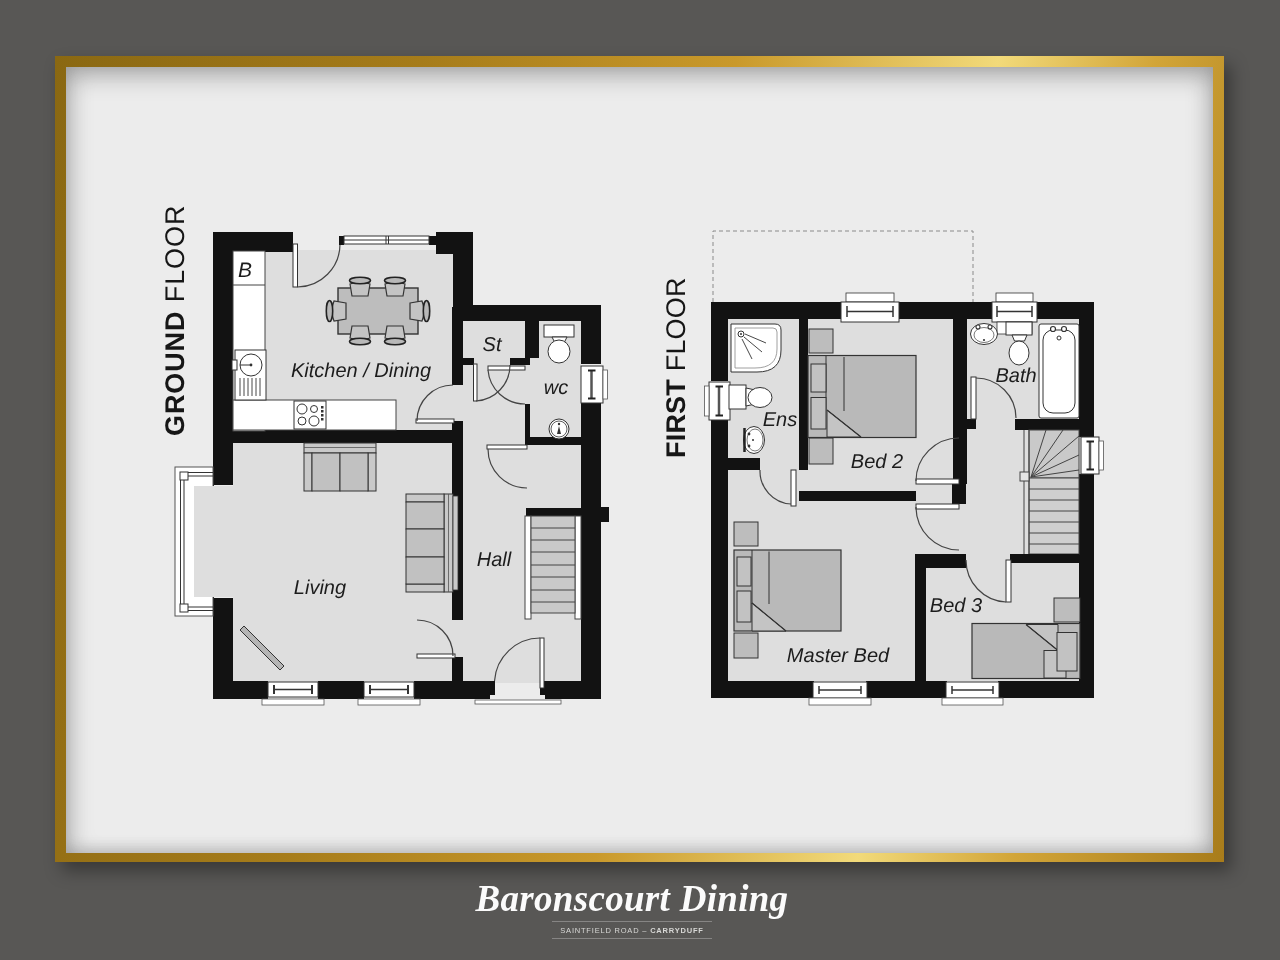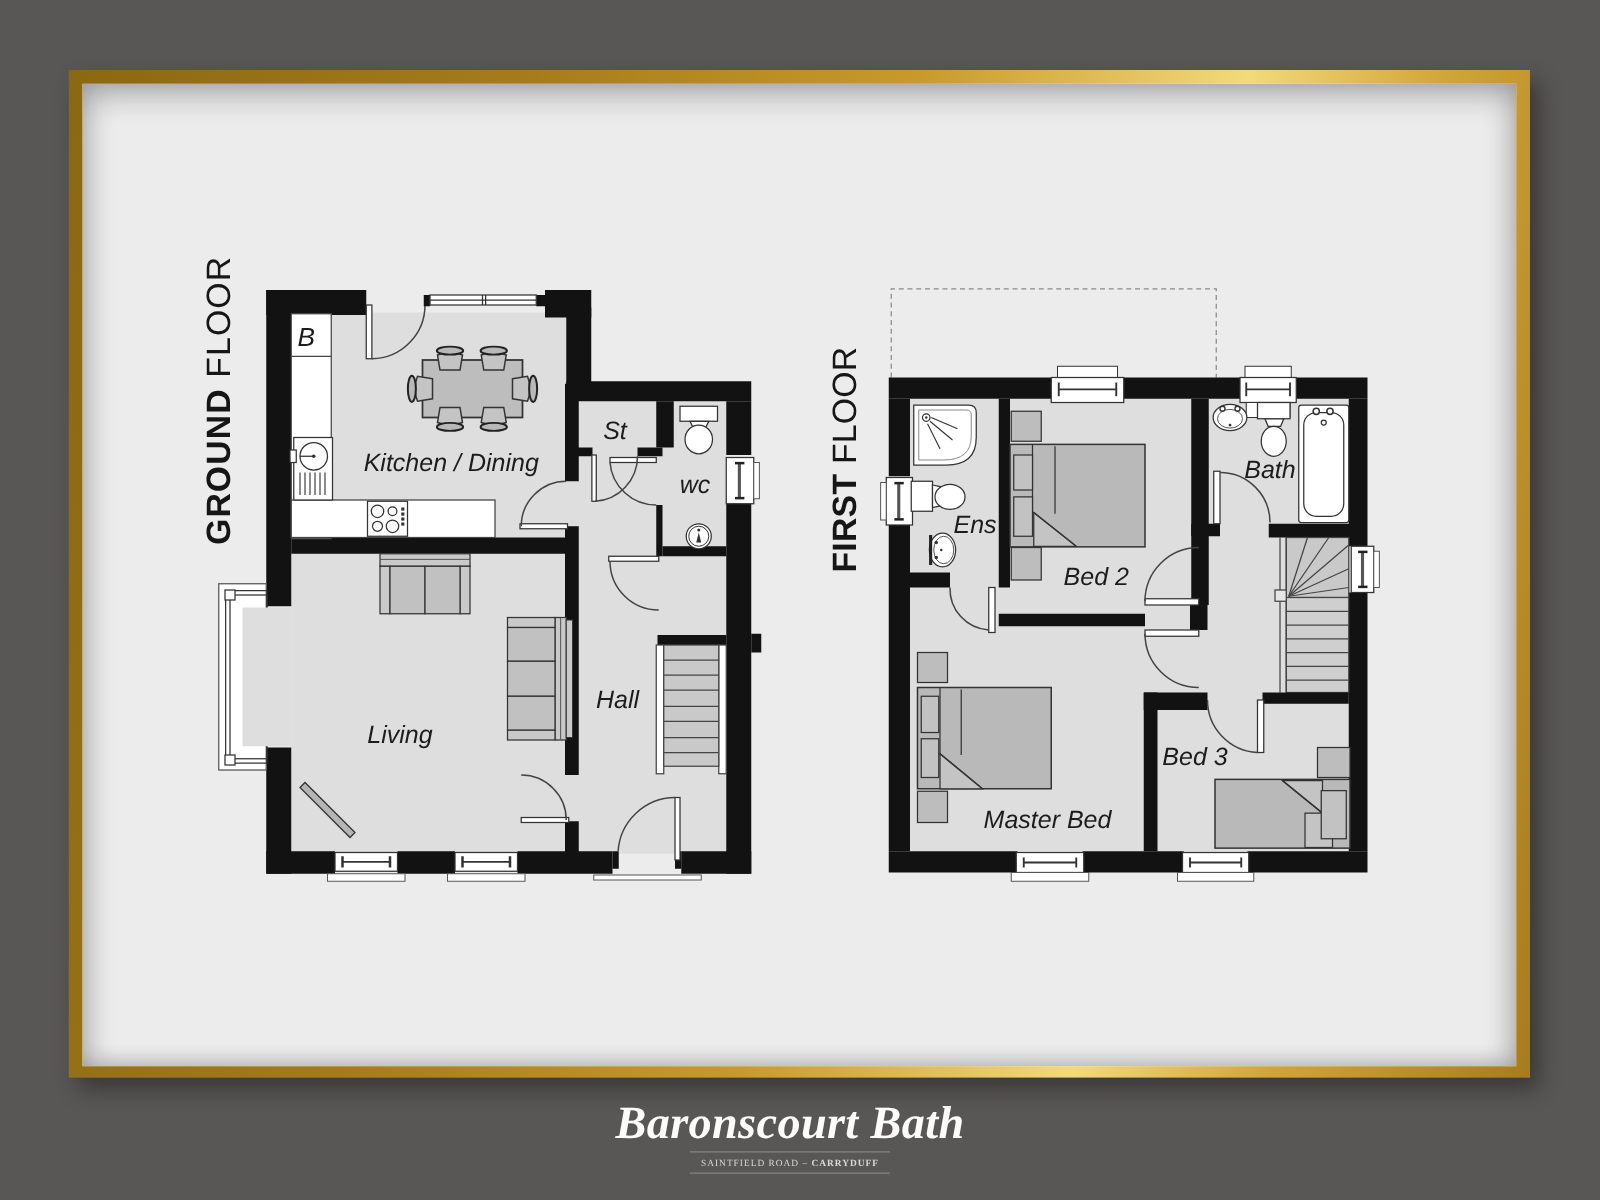--- a/index.html
+++ b/index.html
@@ -10,21 +10,21 @@
   background:linear-gradient(100deg,#8a6812 0%,#a67c1a 28%,#c9992b 52%,#f2da7a 72%,#d2a538 84%,#a87c1b 100%);
   box-shadow:7px 9px 16px rgba(0,0,0,.35)}
 #panel{position:absolute;left:11px;top:11px;width:1147px;height:786px;background:#ececec;
   box-shadow:inset 0 12px 22px rgba(0,0,0,.20), inset 0 -6px 14px rgba(0,0,0,.10), inset 12px 0 20px rgba(0,0,0,.08), inset -12px 0 20px rgba(0,0,0,.08)}
 #plan{position:absolute;left:0;top:0}
 #title{position:absolute;left:0;top:877px;width:1264px;text-align:center;
   font-family:"Liberation Serif",serif;font-style:italic;font-weight:bold;
   font-size:37px;color:#fbfbfb;letter-spacing:0.3px}
 #subtitle{position:absolute;left:552px;top:921px;width:160px;text-align:center;
   border-top:1px solid rgba(255,255,255,.28);border-bottom:1px solid rgba(255,255,255,.28);
-  padding:4px 0 3px 0;font-family:Liberation Serif, serif;font-size:7.5px;
+  padding:4px 0 3px 0;font-family:Liberation Sans, sans-serif;font-size:7.5px;
   color:#d8d8d6;letter-spacing:0.8px;white-space:nowrap}
 .wall{fill:#121212}
 .lbl{font-family:"Liberation Sans",sans-serif;font-style:italic;fill:#1c1c1c}
 .vlbl{font-family:"Liberation Sans",sans-serif;fill:#161616}
 </style>
 </head>
 <body>
 
 <div id="frame">
 
@@ -518,15 +518,15 @@
           <rect x="972" y="623.5" width="108" height="55" fill="#b9b9b9" stroke="#333" stroke-width="1.2"></rect>
 <path d="M1026,624.5 L1058,650.5 L1058,624.5 Z" fill="#c4c4c4" stroke="#333" stroke-width="1"></path>
 <rect x="1044" y="650.5" width="22" height="27.5" fill="#c4c4c4" stroke="#333" stroke-width="1"></rect>
 <line x1="1026" y1="624.5" x2="1058" y2="650.5" stroke="#333" stroke-width="1.2"></line>
 <rect x="1057" y="632.5" width="20" height="38.5" fill="#c2c2c2" stroke="#333" stroke-width="1"></rect>
         </g>
 </g>
 </g>
 </svg>
 
-<div id="title">Baronscourt Bath</div>
+<div id="title">Baronscourt Dining</div>
 
 <div id="subtitle">SAINTFIELD ROAD – <b>CARRYDUFF</b></div>
 
 </body></html>

